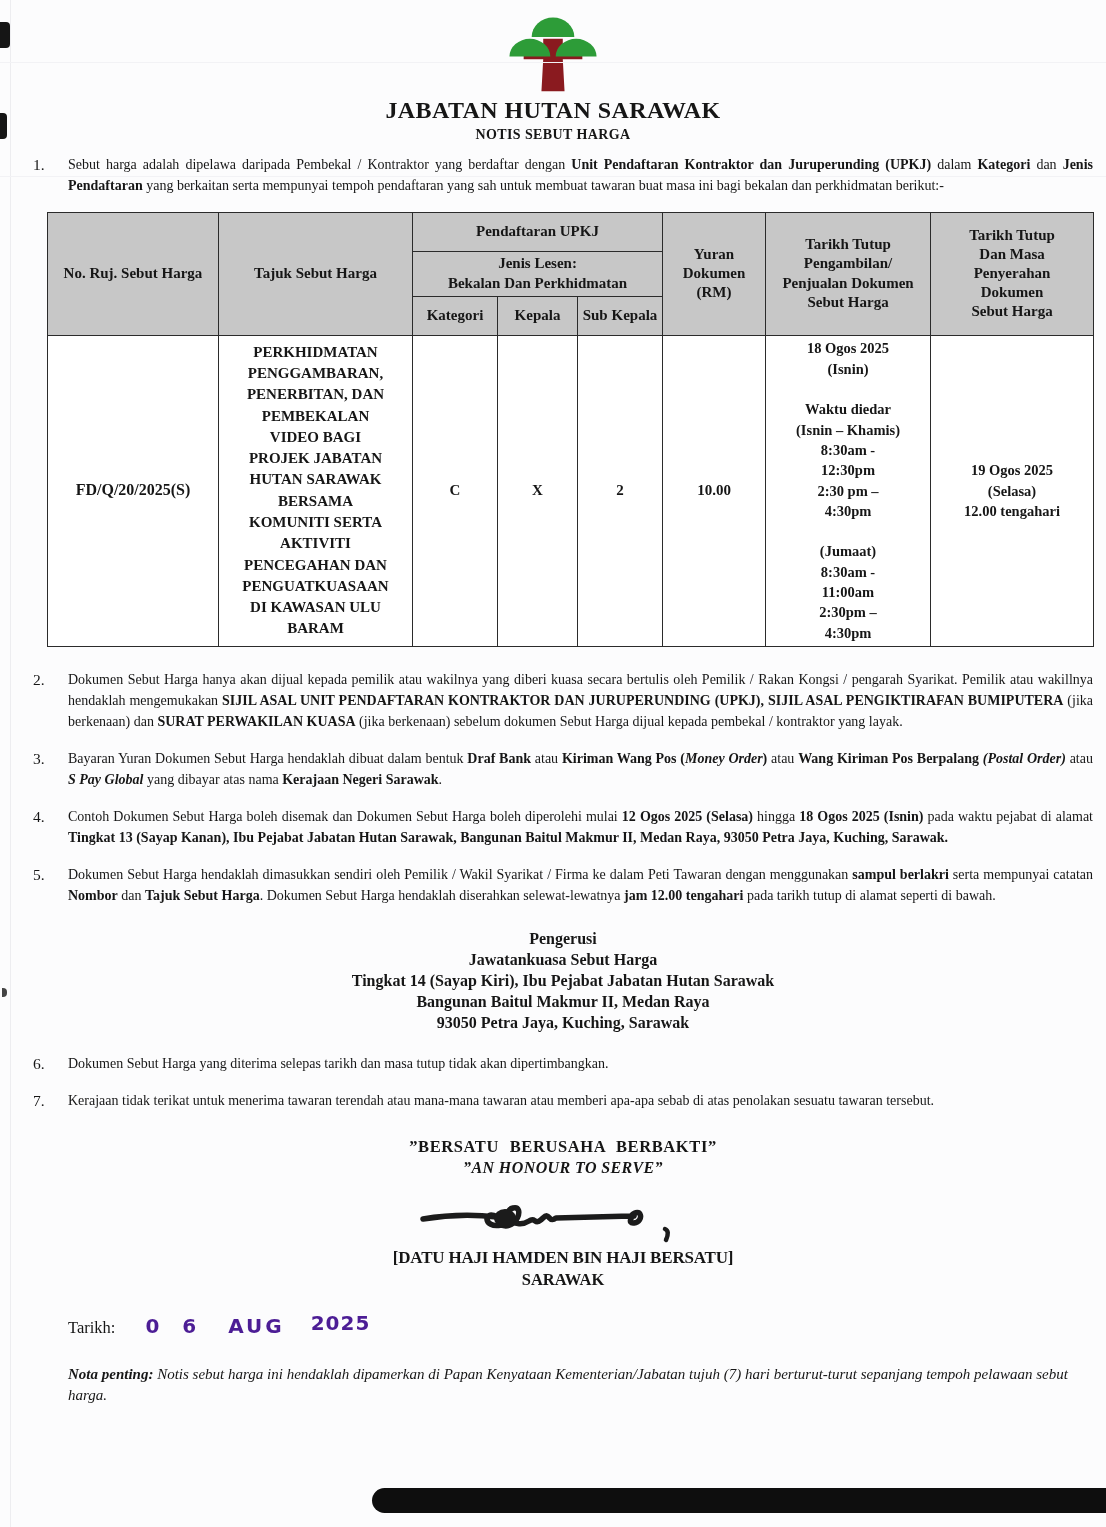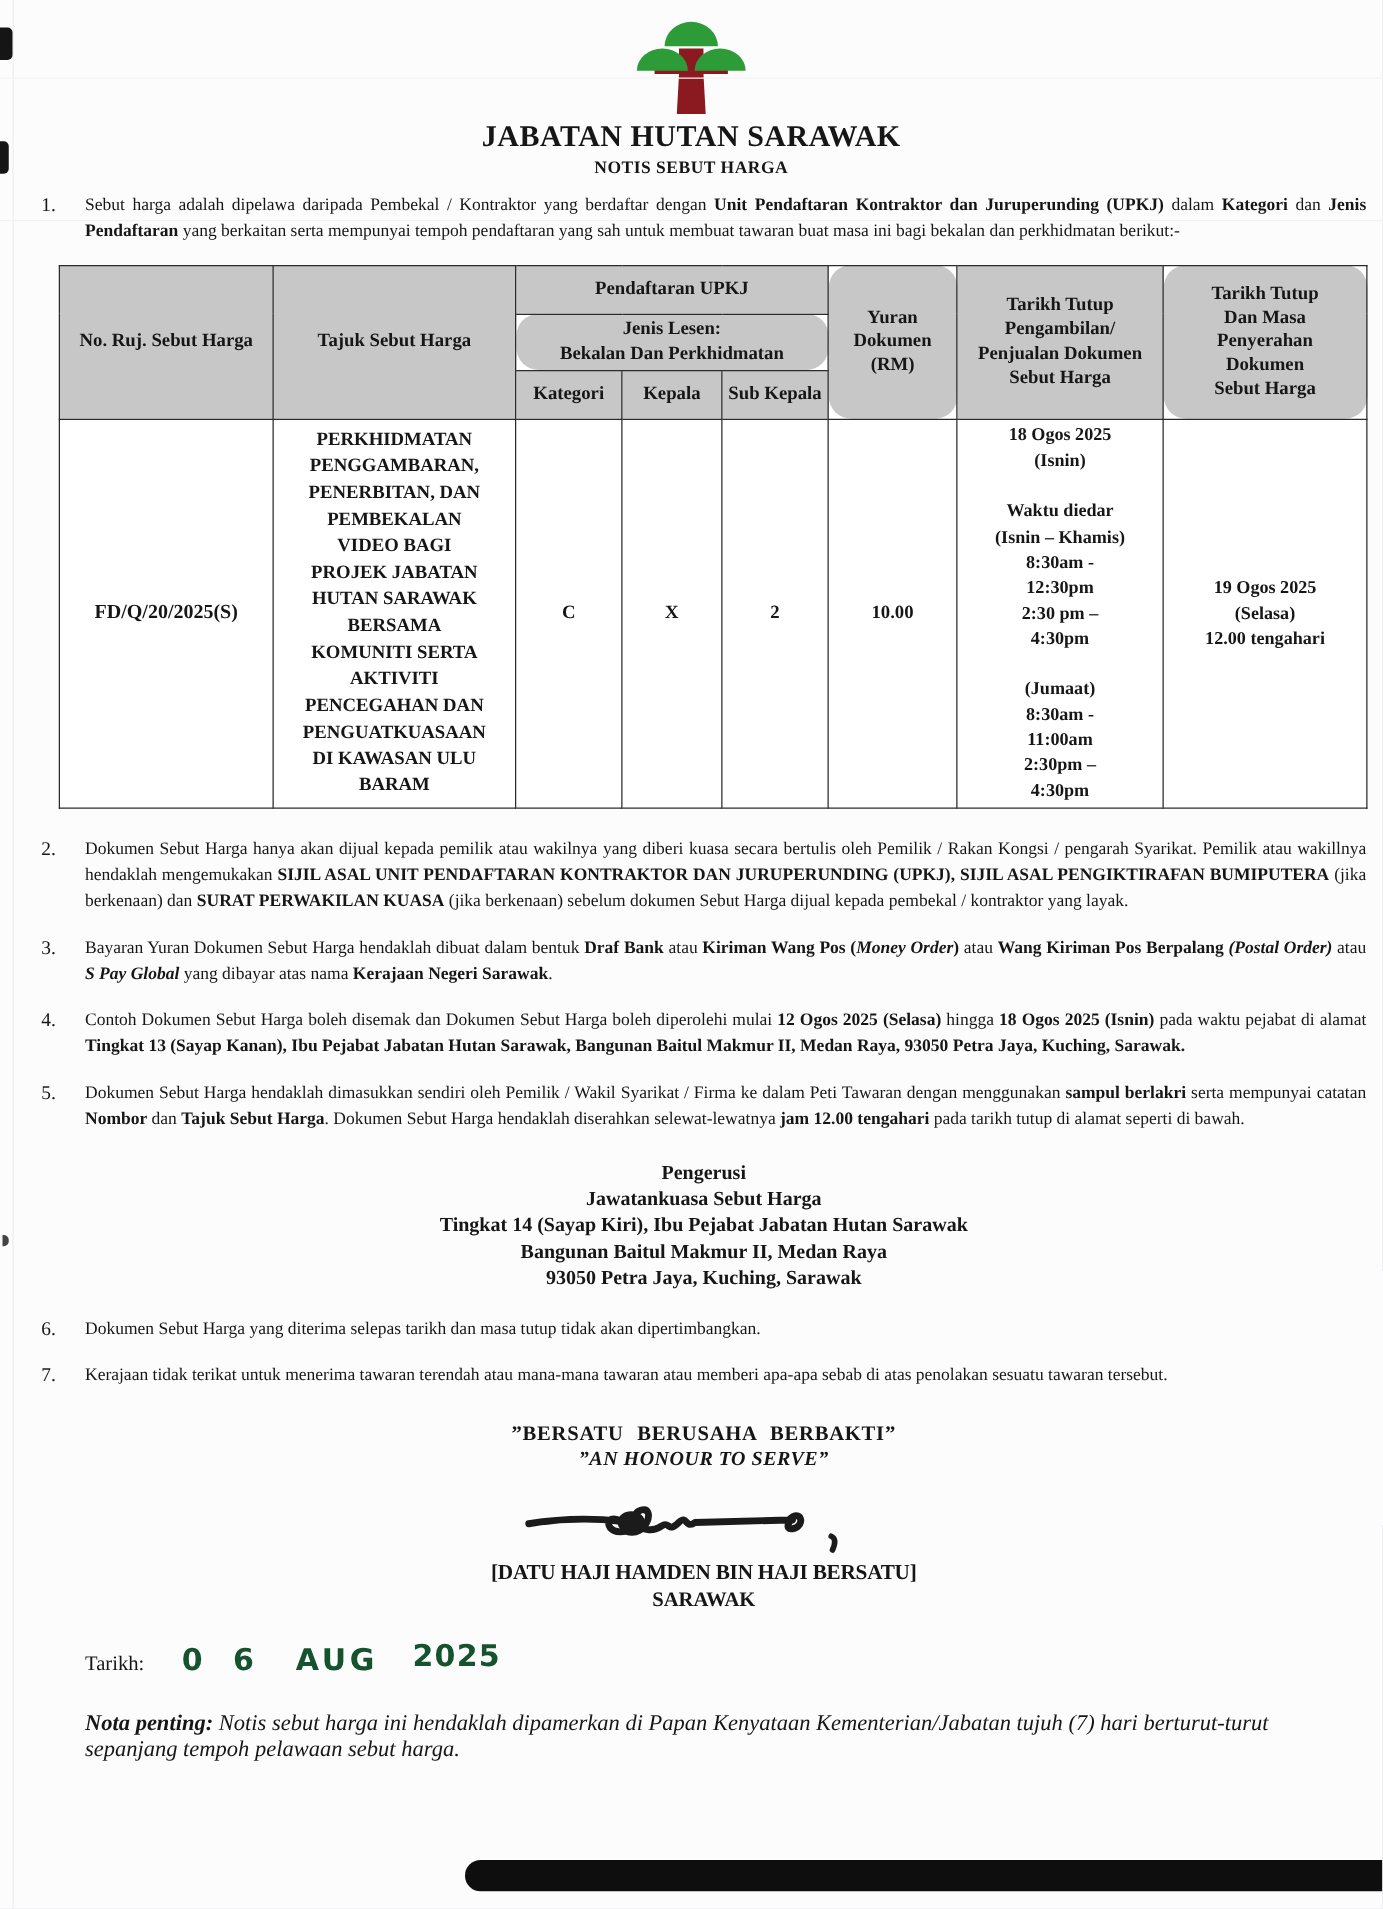--- a/index.html
+++ b/index.html
@@ -26,21 +26,21 @@
   .logo{display:block;margin:0 auto;}
   .org-title{font-size:24px;font-weight:bold;letter-spacing:.4px;line-height:1.28;margin-top:2px;}
   .doc-title{font-size:14px;font-weight:bold;letter-spacing:.4px;line-height:1.28;}
 
   .content{padding:10px 13px 0 33px;}
   .item{display:flex;margin-bottom:16px;}
   .item .num{flex:0 0 35px;font-size:15.5px;line-height:21px;}
   .item .body{flex:1;font-size:14px;line-height:21px;text-align:justify;}
   .b{font-weight:bold;}
   .i{font-style:italic;}
-  [data-bind-lines]{white-space:pre-line;border-radius:18px;}
+  [data-bind-lines]{white-space:pre-line;}
 
   
   .tbl-wrap{margin:4px 0 22px 14px;}
   table{border-collapse:collapse;table-layout:fixed;width:1046px;background:#fff;}
   th,td{border:1.6px solid #2b2b2b;padding:2px 4px;font-size:15px;}
   thead th{background:#c7c7c7;font-weight:bold;line-height:1.28;text-align:center;vertical-align:middle;}
   tbody td{font-weight:bold;text-align:center;vertical-align:middle;line-height:1.42;}
   td.ref-cell{font-size:16px;}
   td.title-cell{padding:6px 20px;}
   td.dates-cell{font-size:14.5px;line-height:1.4;}
@@ -51,27 +51,27 @@
 
   .address{margin:22px 0 20px 0;text-align:center;font-weight:bold;font-size:16px;line-height:21px;}
   .slogan1{margin-top:26px;text-align:center;font-weight:bold;font-size:16.5px;letter-spacing:.6px;word-spacing:6px;}
   .slogan2{text-align:center;font-weight:bold;font-style:italic;font-size:16px;letter-spacing:.4px;margin-top:2px;}
   .sig-wrap{text-align:center;margin-top:8px;height:62px;}
   .sign-name{text-align:center;font-weight:bold;font-size:17px;letter-spacing:-.2px;line-height:1.3;}
   .sign-title{text-align:center;font-weight:bold;font-size:16.5px;line-height:1.3;}
   .sign-region{text-align:center;font-weight:bold;font-size:16.5px;line-height:1.3;}
 
   .date-row{margin:24px 0 0 35px;font-size:16.5px;display:flex;align-items:baseline;}
-  .stamp{margin-left:30px;font-family:"DejaVu Sans", sans-serif;font-weight:bold;font-size:24px;color:#14532d;letter-spacing:3px;}
+  .stamp{margin-left:30px;font-family:"DejaVu Sans", sans-serif;font-weight:bold;font-size:20px;color:#4c1d95;letter-spacing:3px;}
   .stamp span{display:inline-block;}
   .stamp .s1{letter-spacing:8px;}
   .stamp .s2{margin-left:14px;}
   .stamp .s3{margin-left:16px;transform:translateY(-3px);letter-spacing:1px;}
 
-  .footnote{margin:26px 0 0 35px;font-size:18px;line-height:21px;width:1020px;}
+  .footnote{margin:26px 0 0 35px;font-size:15px;line-height:21px;width:1020px;}
 </style>
 </head>
 <body>
 
 <div class="page">
 
   <div class="scan-vline"></div>
   <div class="scan-hline1"></div>
   <div class="scan-hline2"></div>
   <div class="edge-mark m1"></div>

